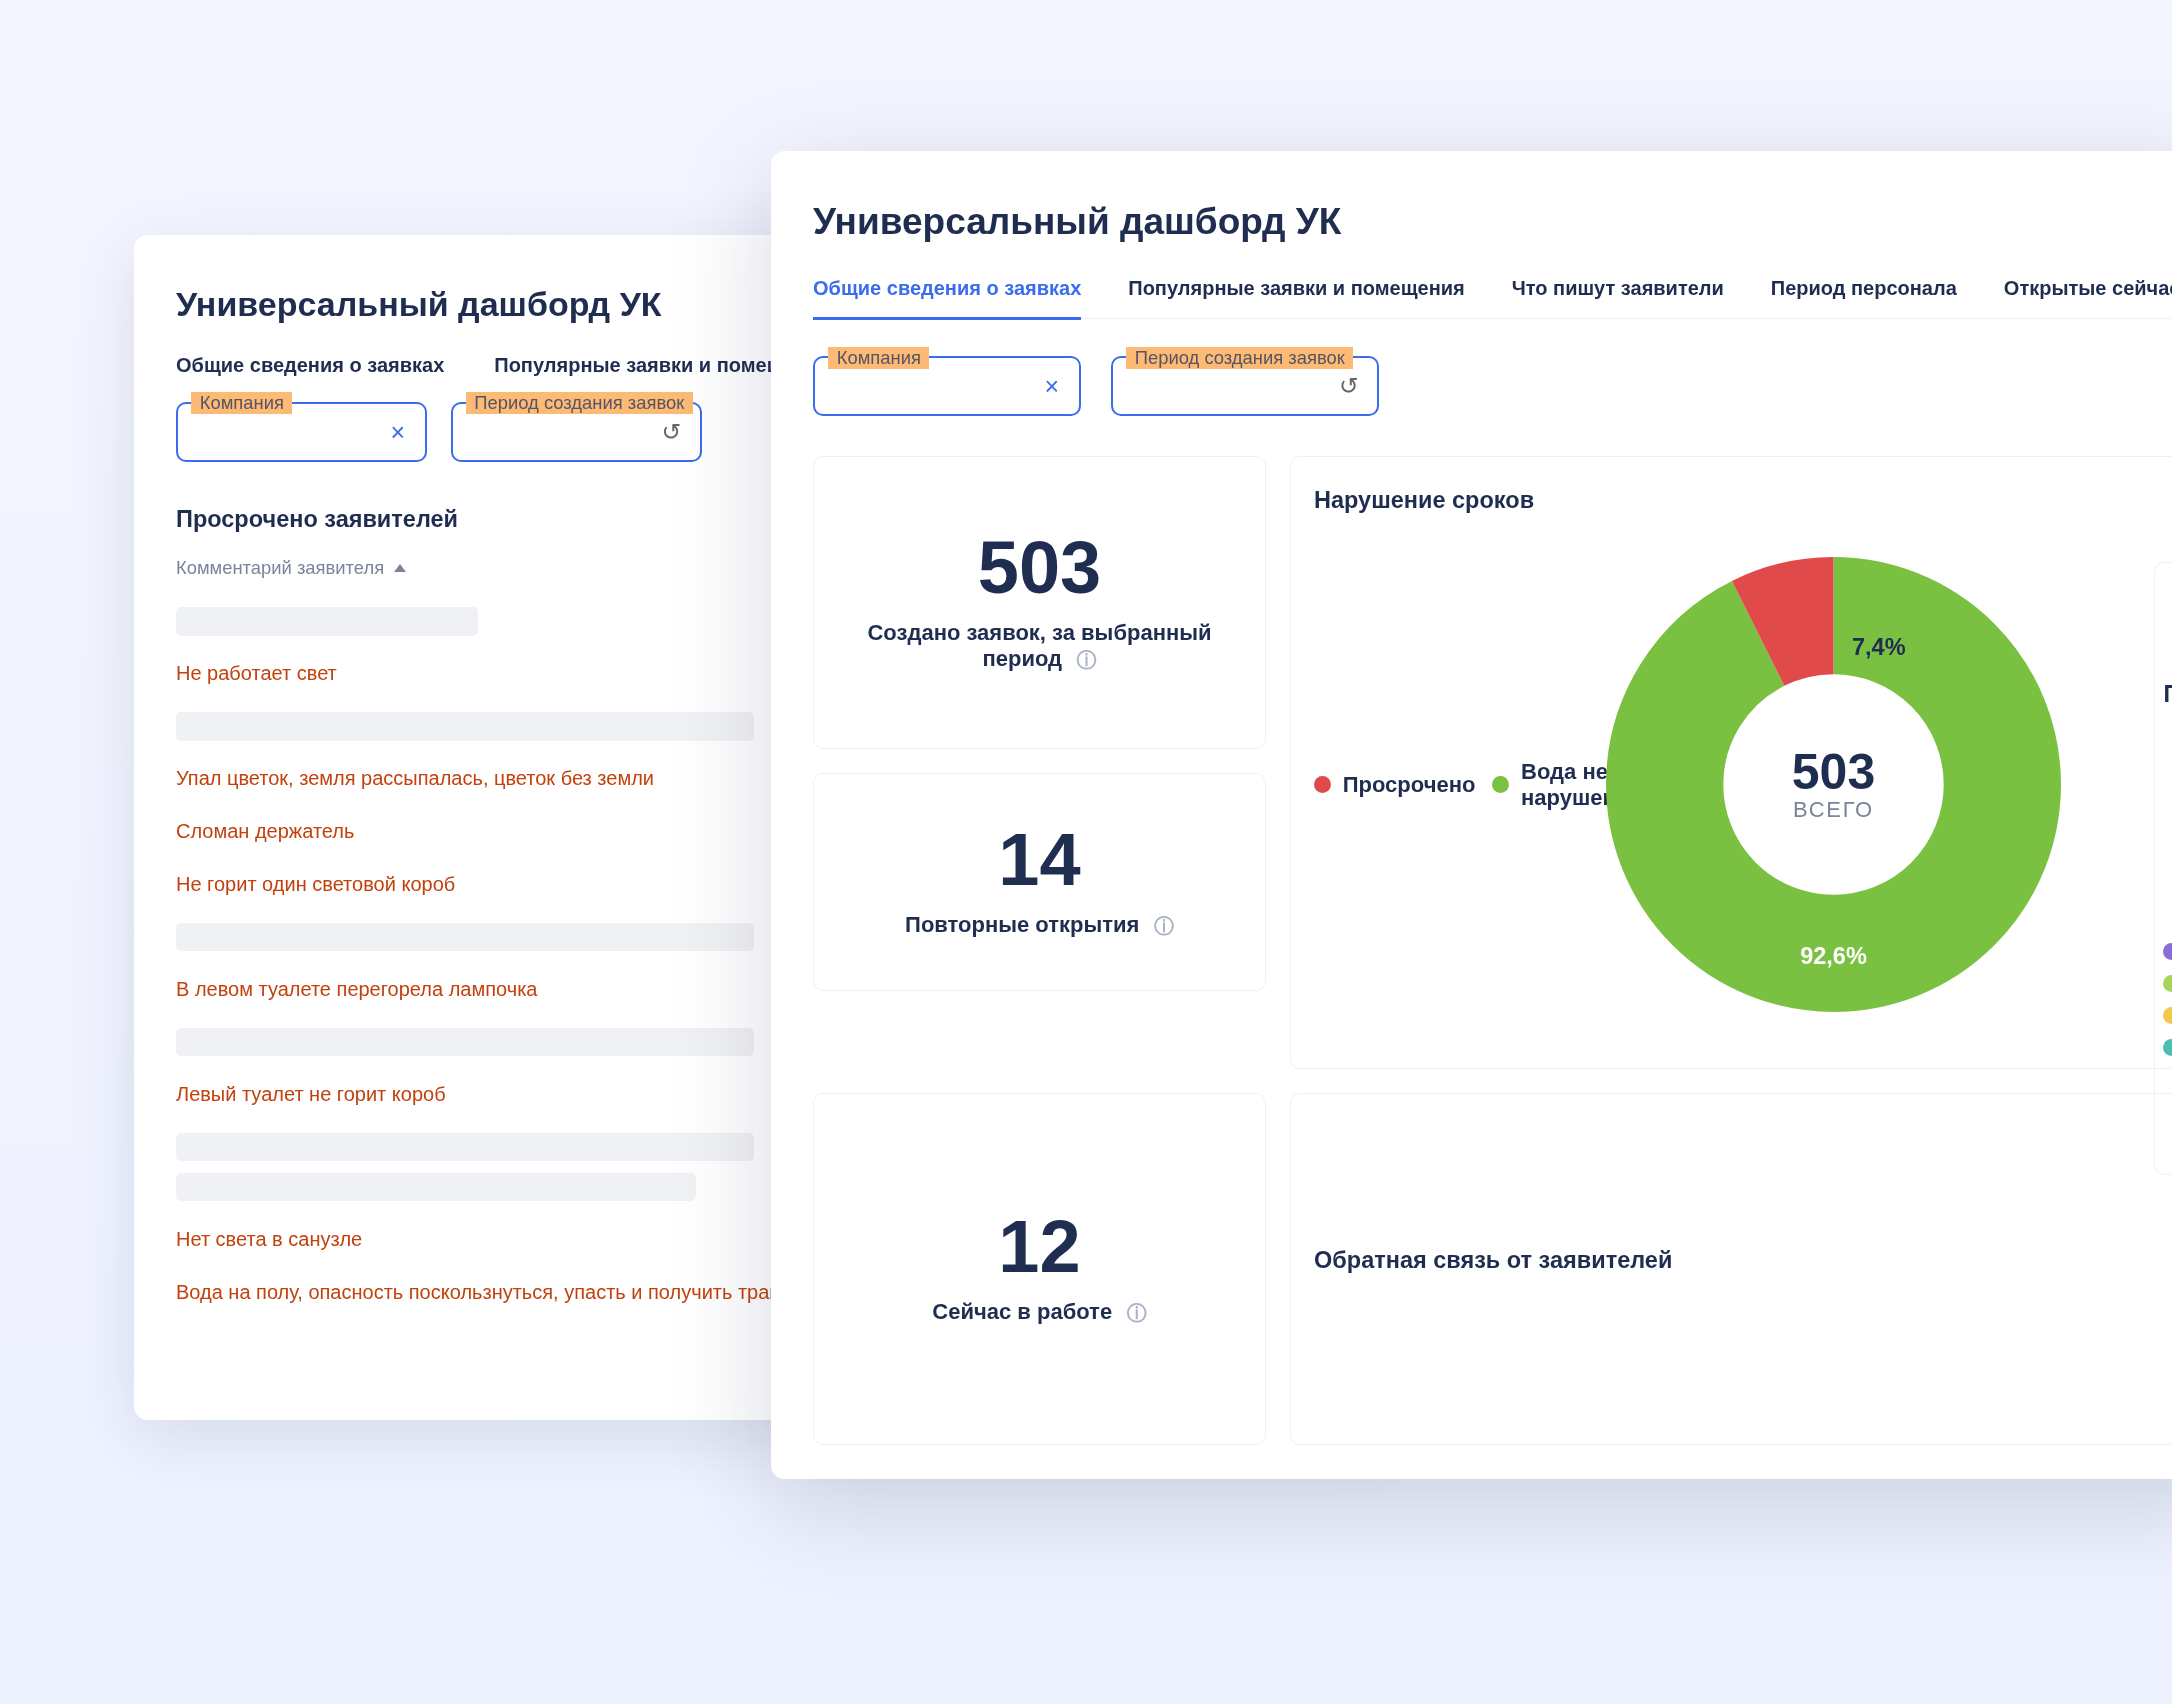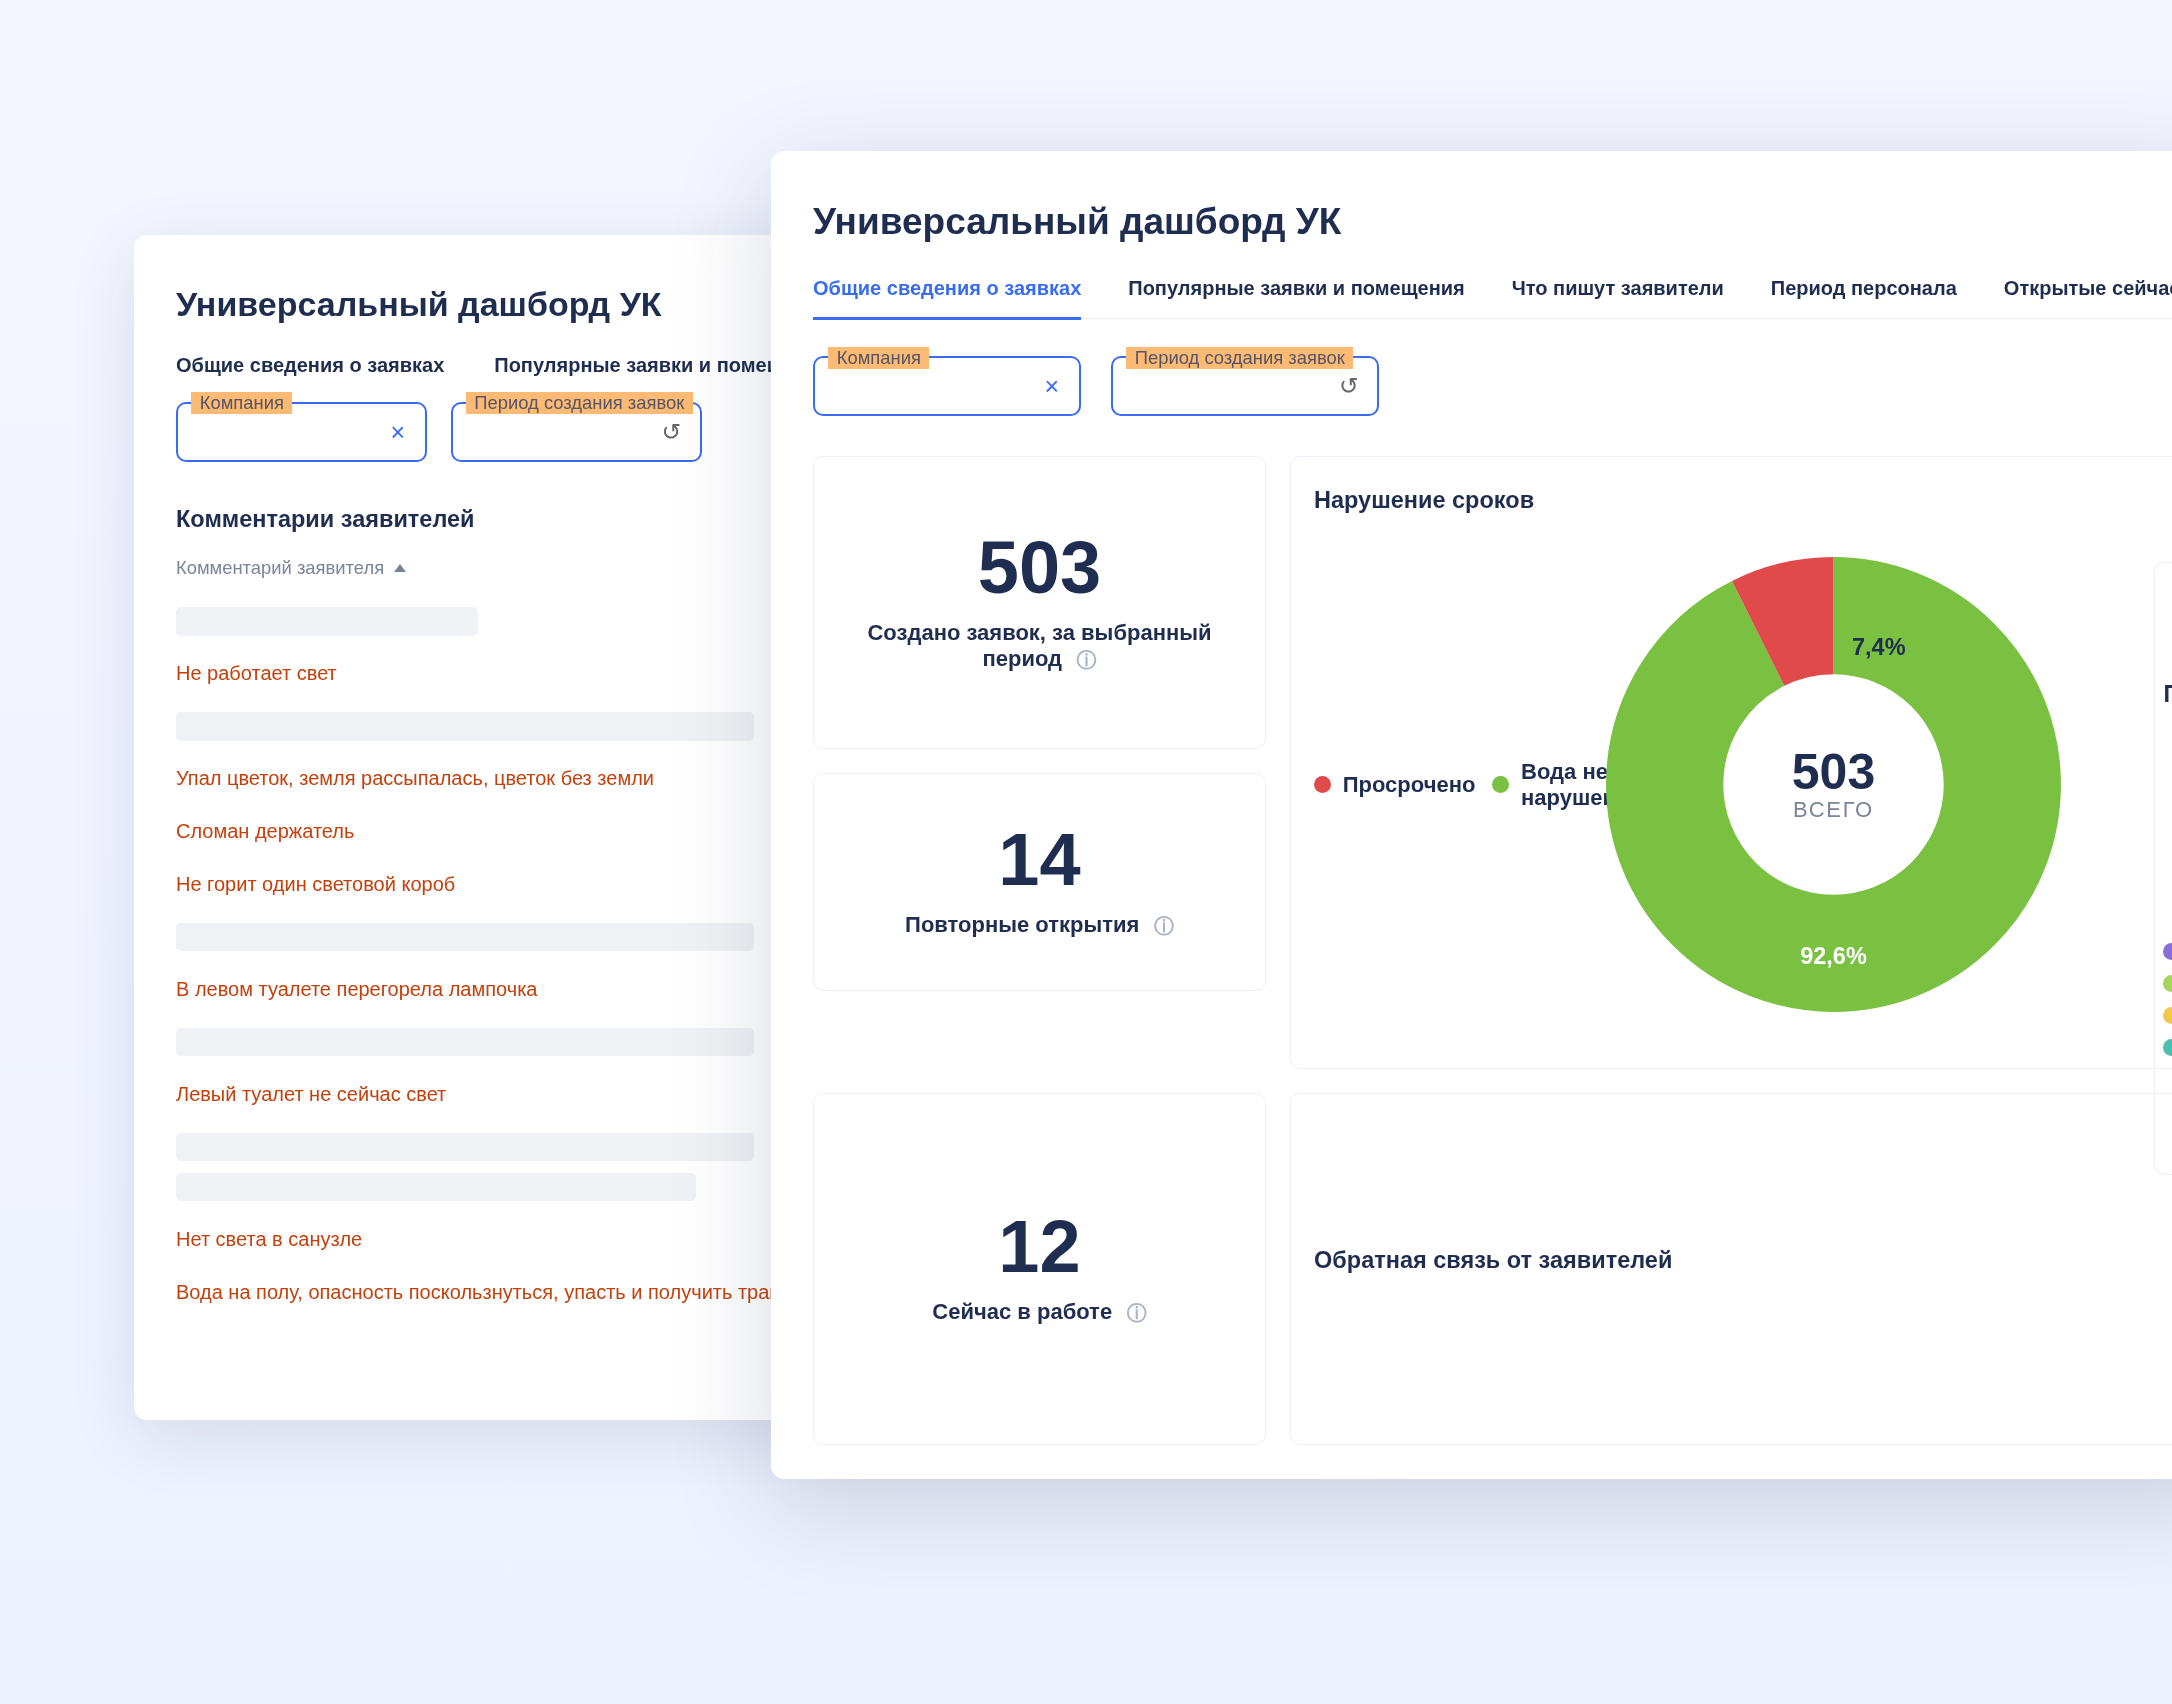--- a/index.html
+++ b/index.html
@@ -324,35 +324,35 @@
       <span class="legend">Компания</span>
       <span class="clear-icon">×</span>
     </div>
     <div class="filter">
       <span class="legend">Период создания заявок</span>
       <span class="reset-icon">↺</span>
     </div>
   </div>
 
   <div class="comments-panel">
-    <h2>Комментарии заявителей</h2>
+    <h2>Просрочено заявителей</h2>
     <div class="sort-header">
       <span>Комментарий заявителя</span>
       <span class="caret"></span>
     </div>
     <div class="redacted" style="width:302px"></div>
     <div class="row">Не работает свет</div>
     <div class="redacted" style="width:578px"></div>
     <div class="row">Упал цветок, земля рассыпалась, цветок без земли</div>
     <div class="row">Сломан держатель</div>
     <div class="row">Не горит один световой короб</div>
     <div class="redacted" style="width:578px"></div>
     <div class="row">В левом туалете перегорела лампочка</div>
     <div class="redacted" style="width:578px"></div>
-    <div class="row">Левый туалет не сейчас свет</div>
+    <div class="row">Левый туалет не горит короб</div>
     <div class="redacted" style="width:578px"></div>
     <div class="redacted" style="width:520px"></div>
     <div class="row">Нет света в санузле</div>
     <div class="row">Вода на полу, опасность поскользнуться, упасть и получить травму</div>
   </div>
 </div>
 
 <div class="window-front">
   <h1>Универсальный дашборд УК</h1>
   <div class="tabs">

